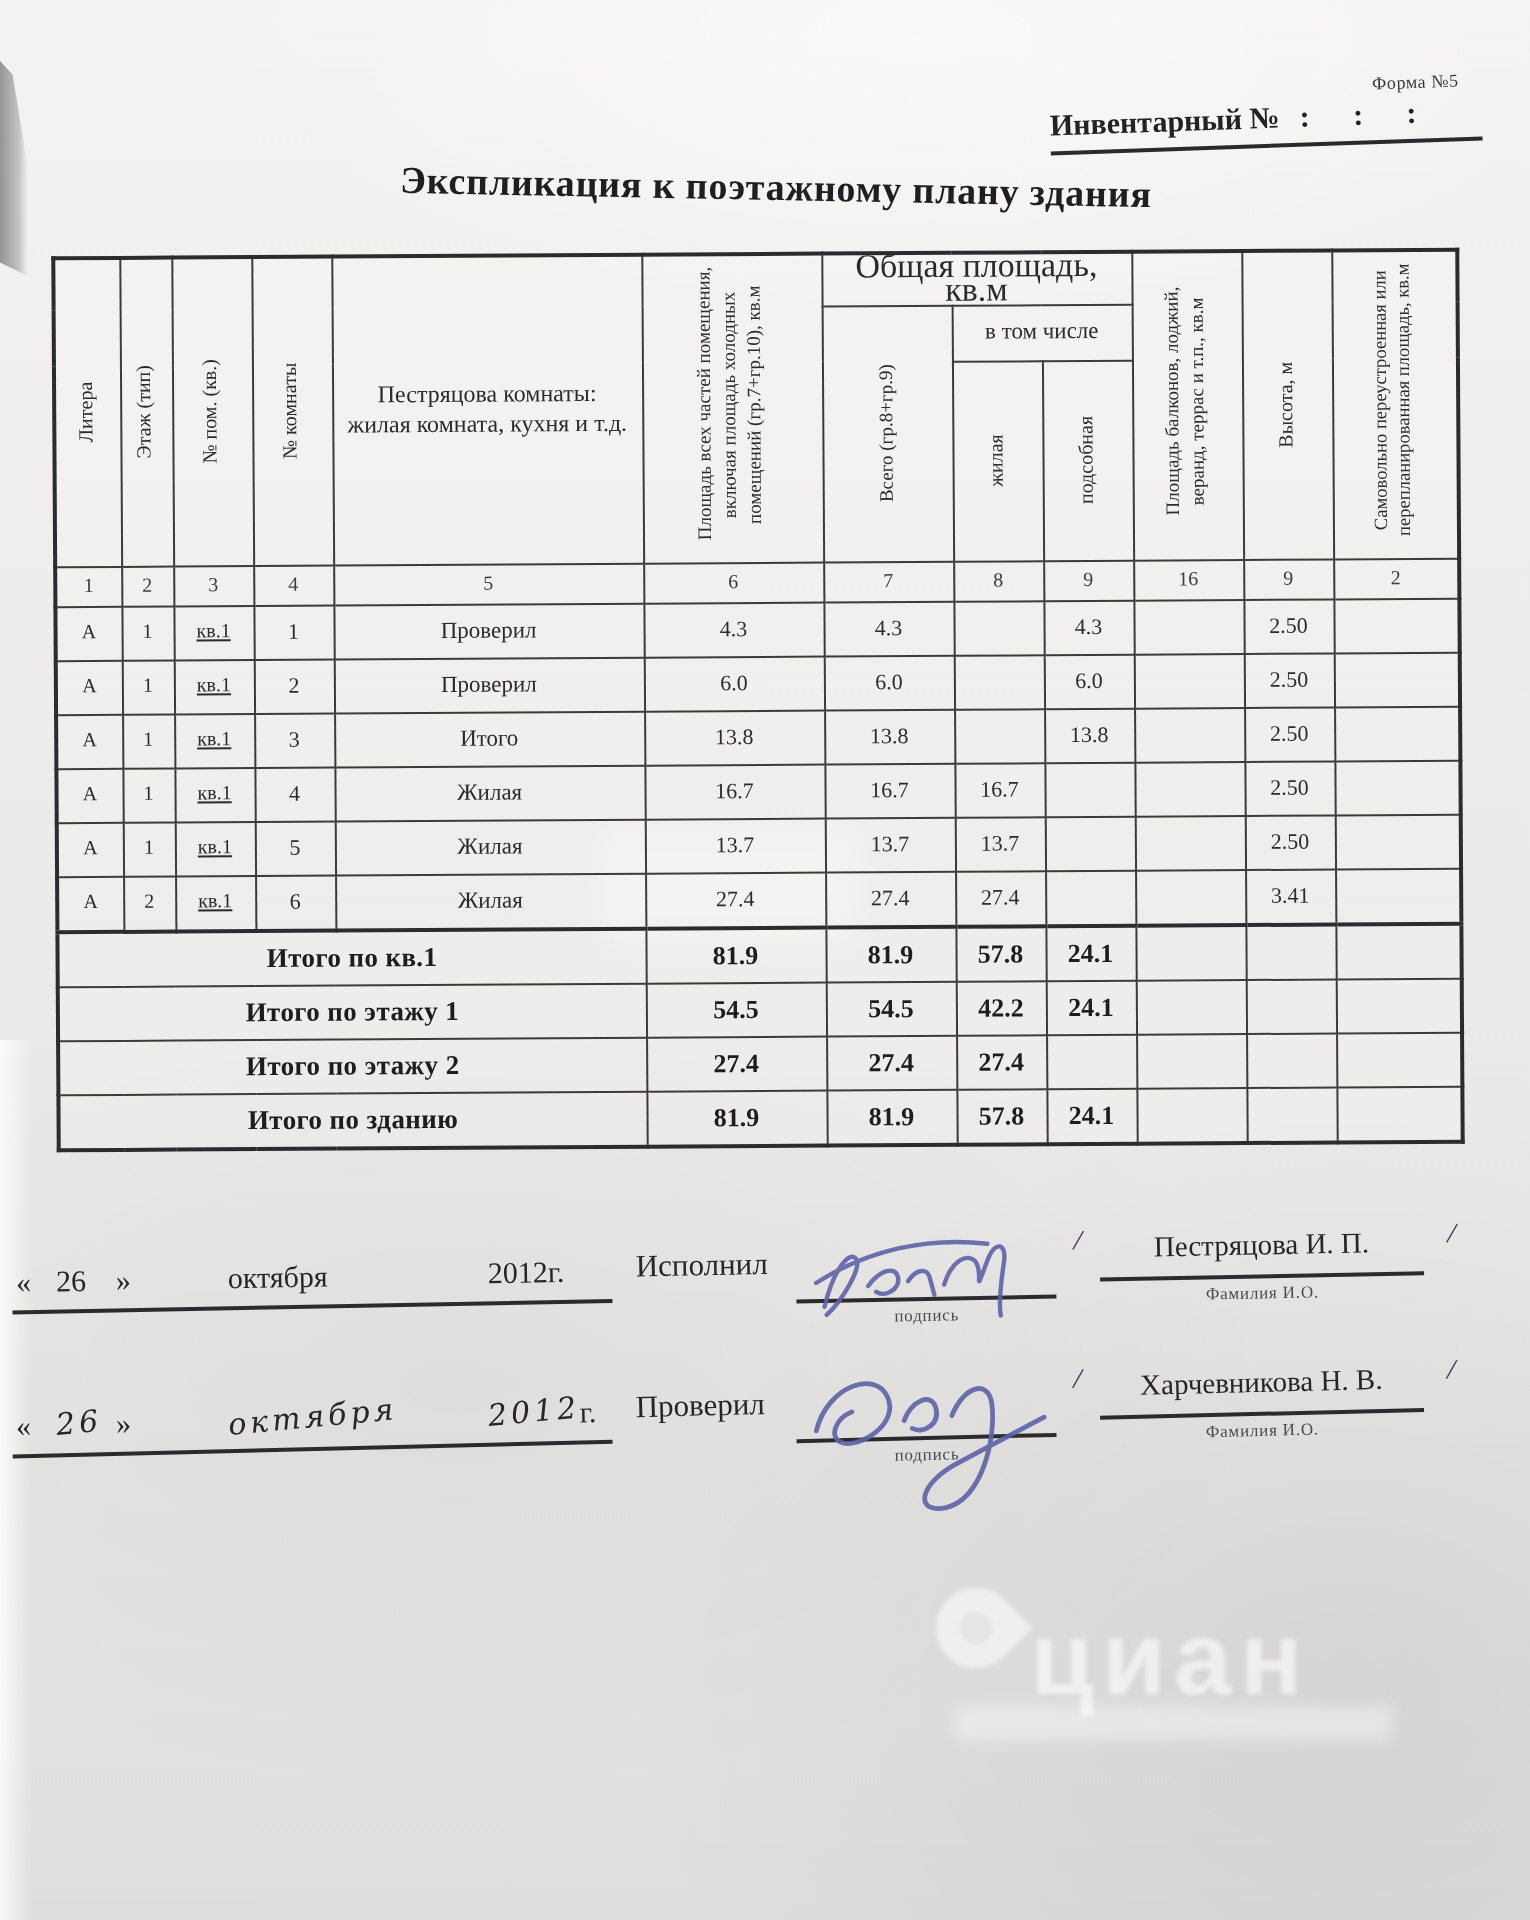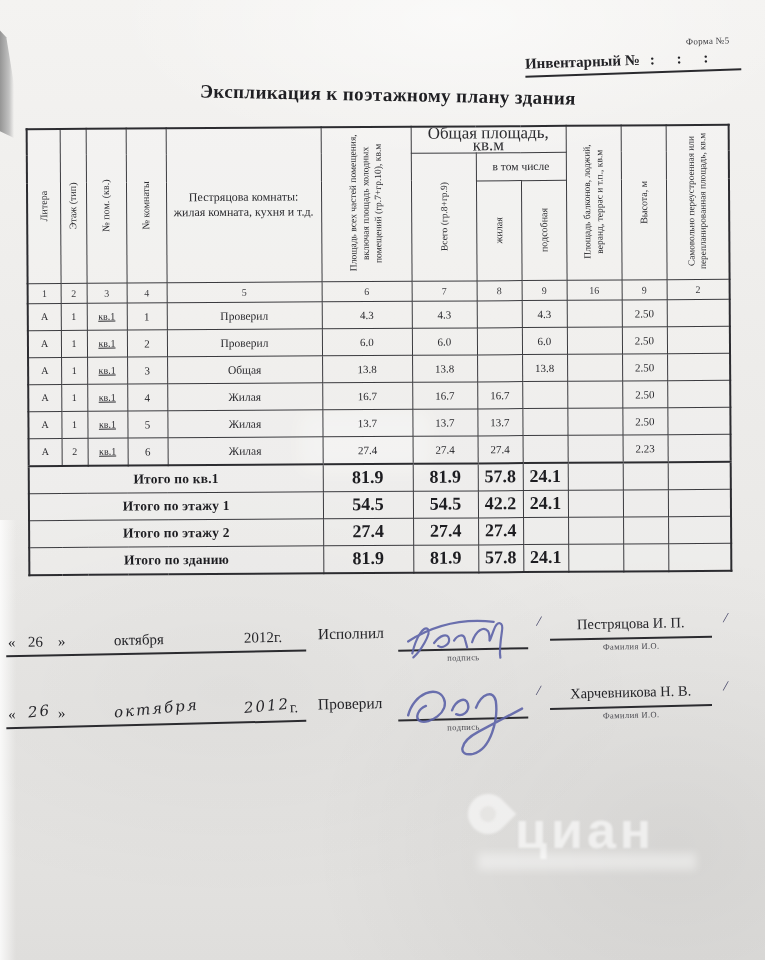--- a/index.html
+++ b/index.html
@@ -71,21 +71,21 @@
     writing-mode:vertical-rl;transform:rotate(180deg);
     display:inline-block;font-size:9.5px;line-height:12px;
   }
   .vml-c6{height:146px;line-height:12.5px;}
   .vml-c10{height:146px;line-height:12.5px;}
   .vml-c12{height:146px;line-height:11.5px;font-size:9.3px;}
   tbody.data td{font-size:11px;height:26px;}
   tbody.data td.c-litera,tbody.data td.c-floor{font-size:10px;}
   tbody.data td.c-unit{font-size:10px;text-decoration:underline;}
   tbody.data td.c-purpose{font-size:11.5px;}
-  tbody.sums td{font-size:18px;font-weight:bold;height:26px;color:#1d1d21;}
+  tbody.sums td{font-size:13px;font-weight:bold;height:26px;color:#1d1d21;}
   tbody.sums td.sum-label{font-size:13.5px;letter-spacing:.2px;}
   tbody.sums tr:first-child td{border-top:2px solid #2c2c30;}
 
   .sig-row{position:absolute;left:0;width:765px;height:66px;}
   .sig-row1{top:606px;transform:rotate(-1.1deg);}
   .sig-row2{top:676px;transform:rotate(-1.4deg);}
   .date-group{position:absolute;left:6px;top:6px;width:300px;height:36px;border-bottom:2px solid #2b2b2f;}
   .date-group span{position:absolute;bottom:4px;font-size:15px;color:#26262a;}
   .dg-q1{left:2px;}
   .dg-day{left:22px;}
@@ -241,21 +241,21 @@
           <td class="c-auxiliary">6.0</td>
           <td class="c-balconies"></td>
           <td class="c-height">2.50</td>
           <td class="c-unauthorized"></td>
         </tr>
         <tr>
           <td class="c-litera">А</td>
           <td class="c-floor">1</td>
           <td class="c-unit">кв.1</td>
           <td class="c-room">3</td>
-          <td class="c-purpose">Общая</td>
+          <td class="c-purpose">Итого</td>
           <td class="c-area_all">13.8</td>
           <td class="c-total">13.8</td>
           <td class="c-living"></td>
           <td class="c-auxiliary">13.8</td>
           <td class="c-balconies"></td>
           <td class="c-height">2.50</td>
           <td class="c-unauthorized"></td>
         </tr>
         <tr>
           <td class="c-litera">А</td>
@@ -289,21 +289,21 @@
           <td class="c-litera">А</td>
           <td class="c-floor">2</td>
           <td class="c-unit">кв.1</td>
           <td class="c-room">6</td>
           <td class="c-purpose">Жилая</td>
           <td class="c-area_all">27.4</td>
           <td class="c-total">27.4</td>
           <td class="c-living">27.4</td>
           <td class="c-auxiliary"></td>
           <td class="c-balconies"></td>
-          <td class="c-height">2.23</td>
+          <td class="c-height">3.41</td>
           <td class="c-unauthorized"></td>
         </tr>
       </tbody>
   <tbody class="sums">
         <tr>
           <td colspan="5" class="sum-label">Итого по кв.1</td>
           <td class="sum-val">81.9</td>
           <td class="sum-val">81.9</td>
           <td class="sum-val">57.8</td>
           <td class="sum-val">24.1</td>

